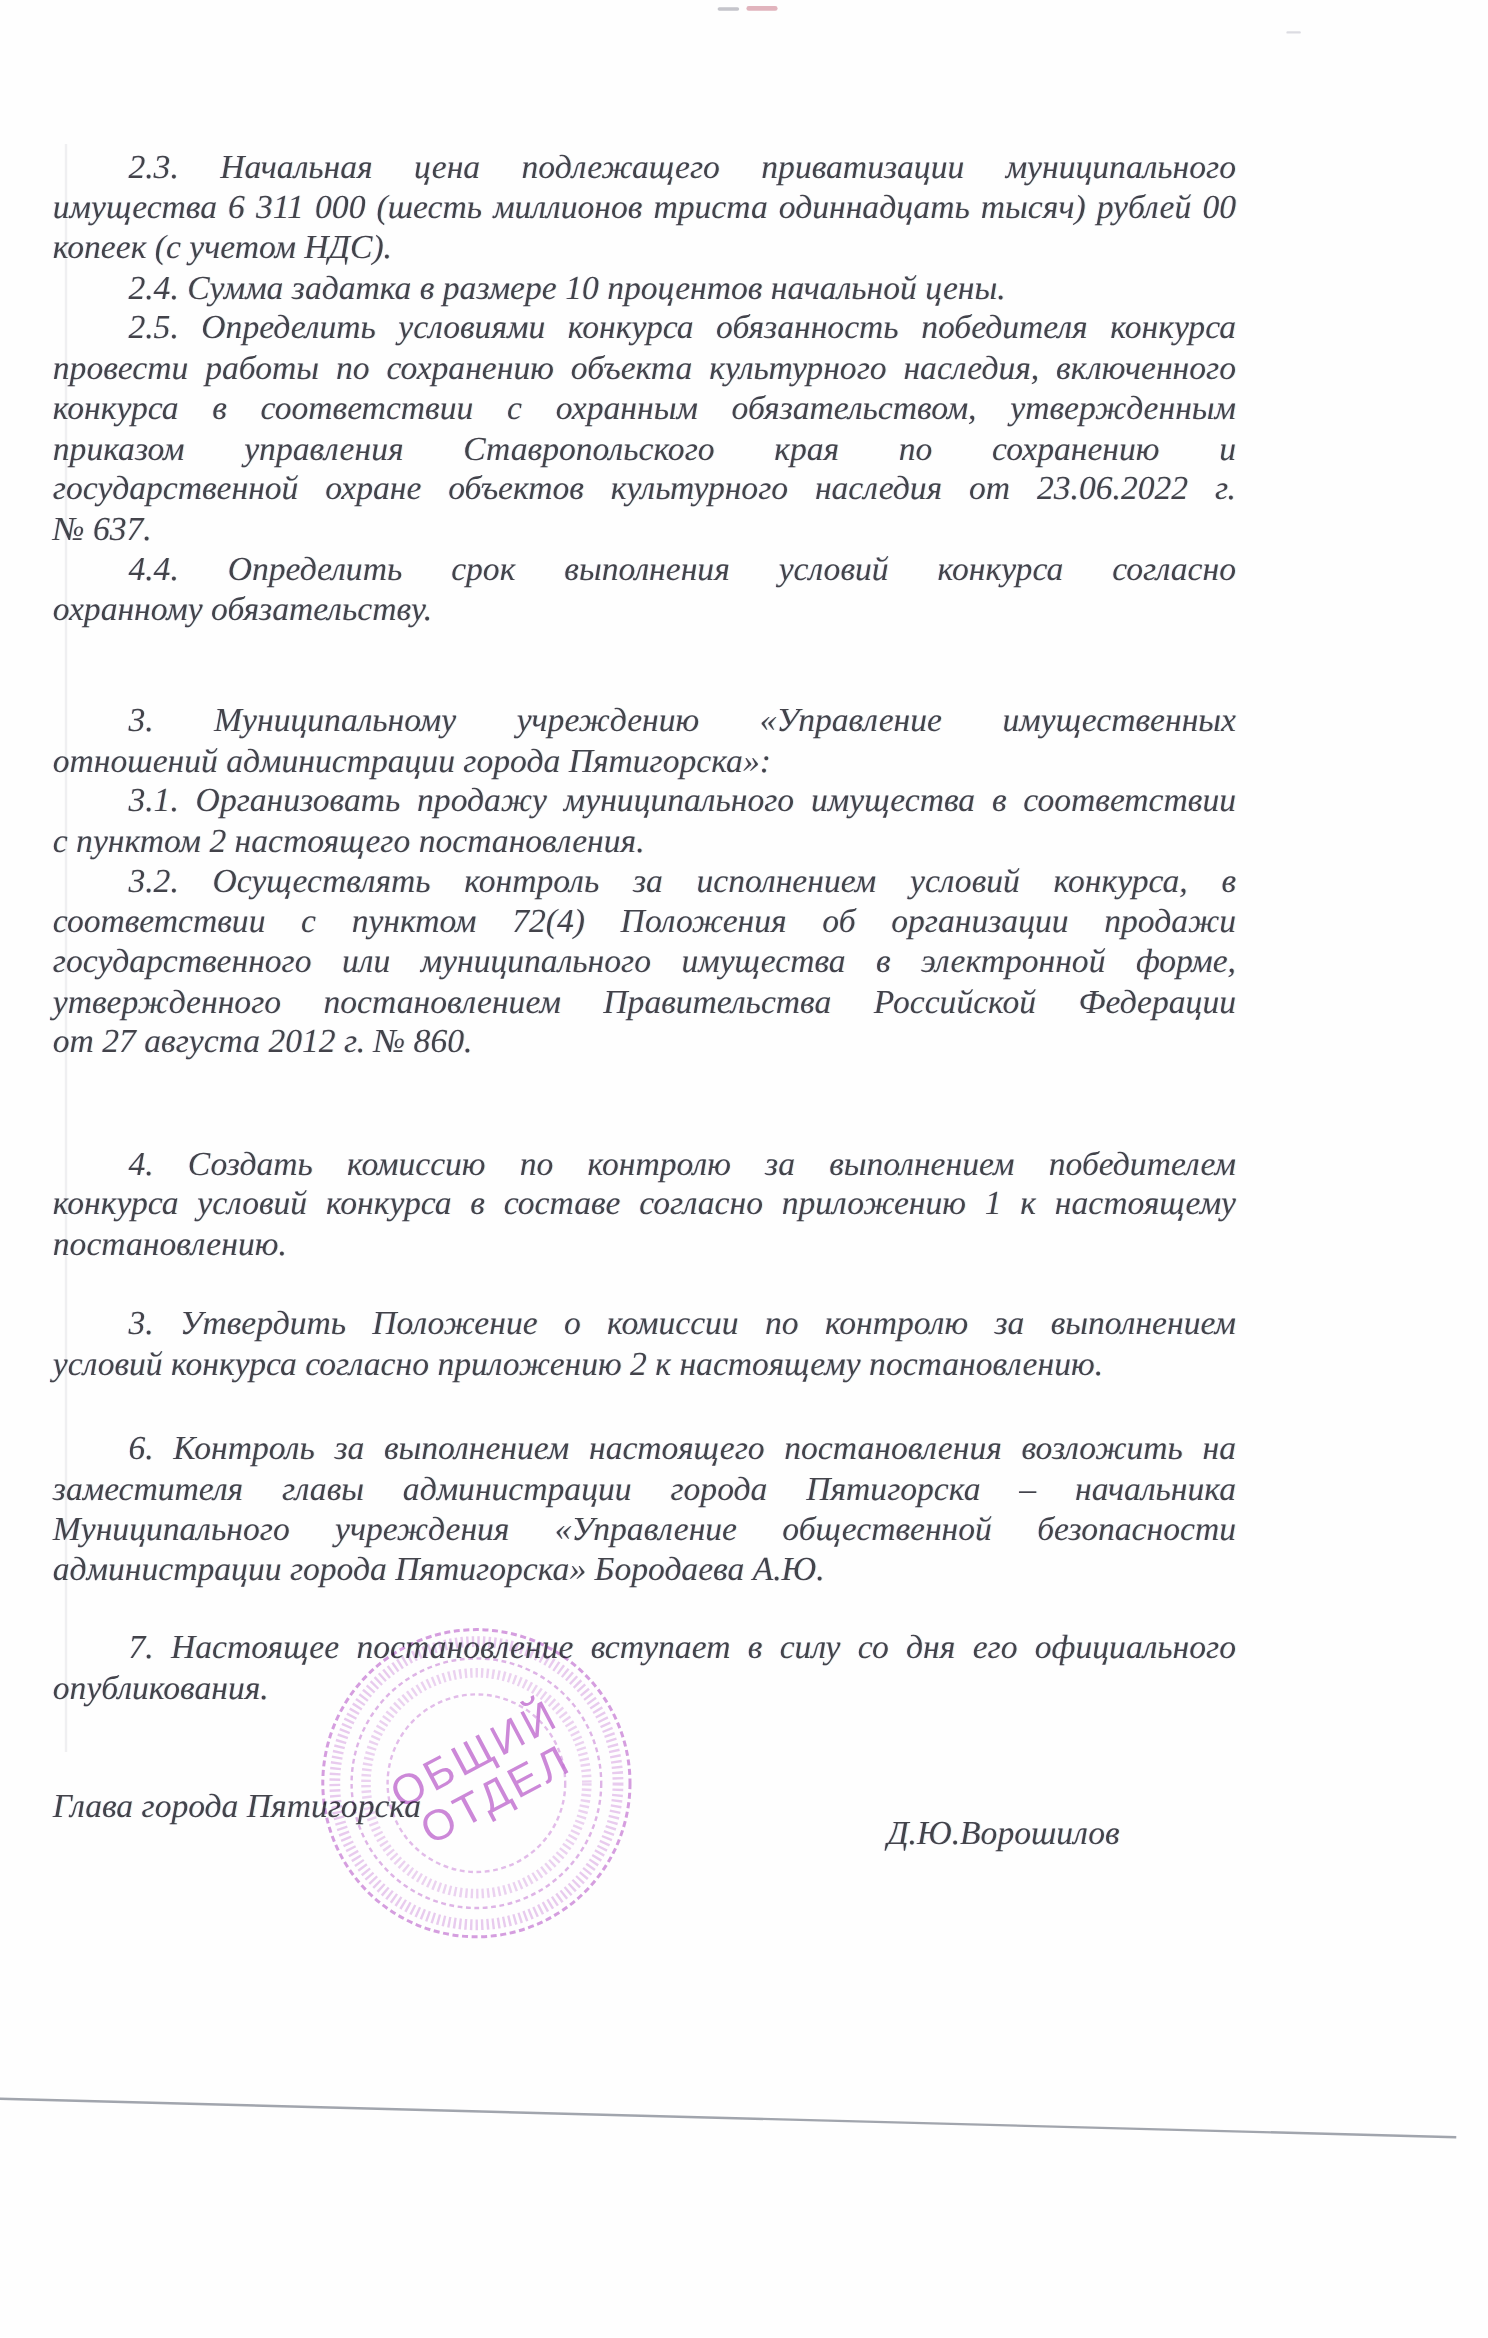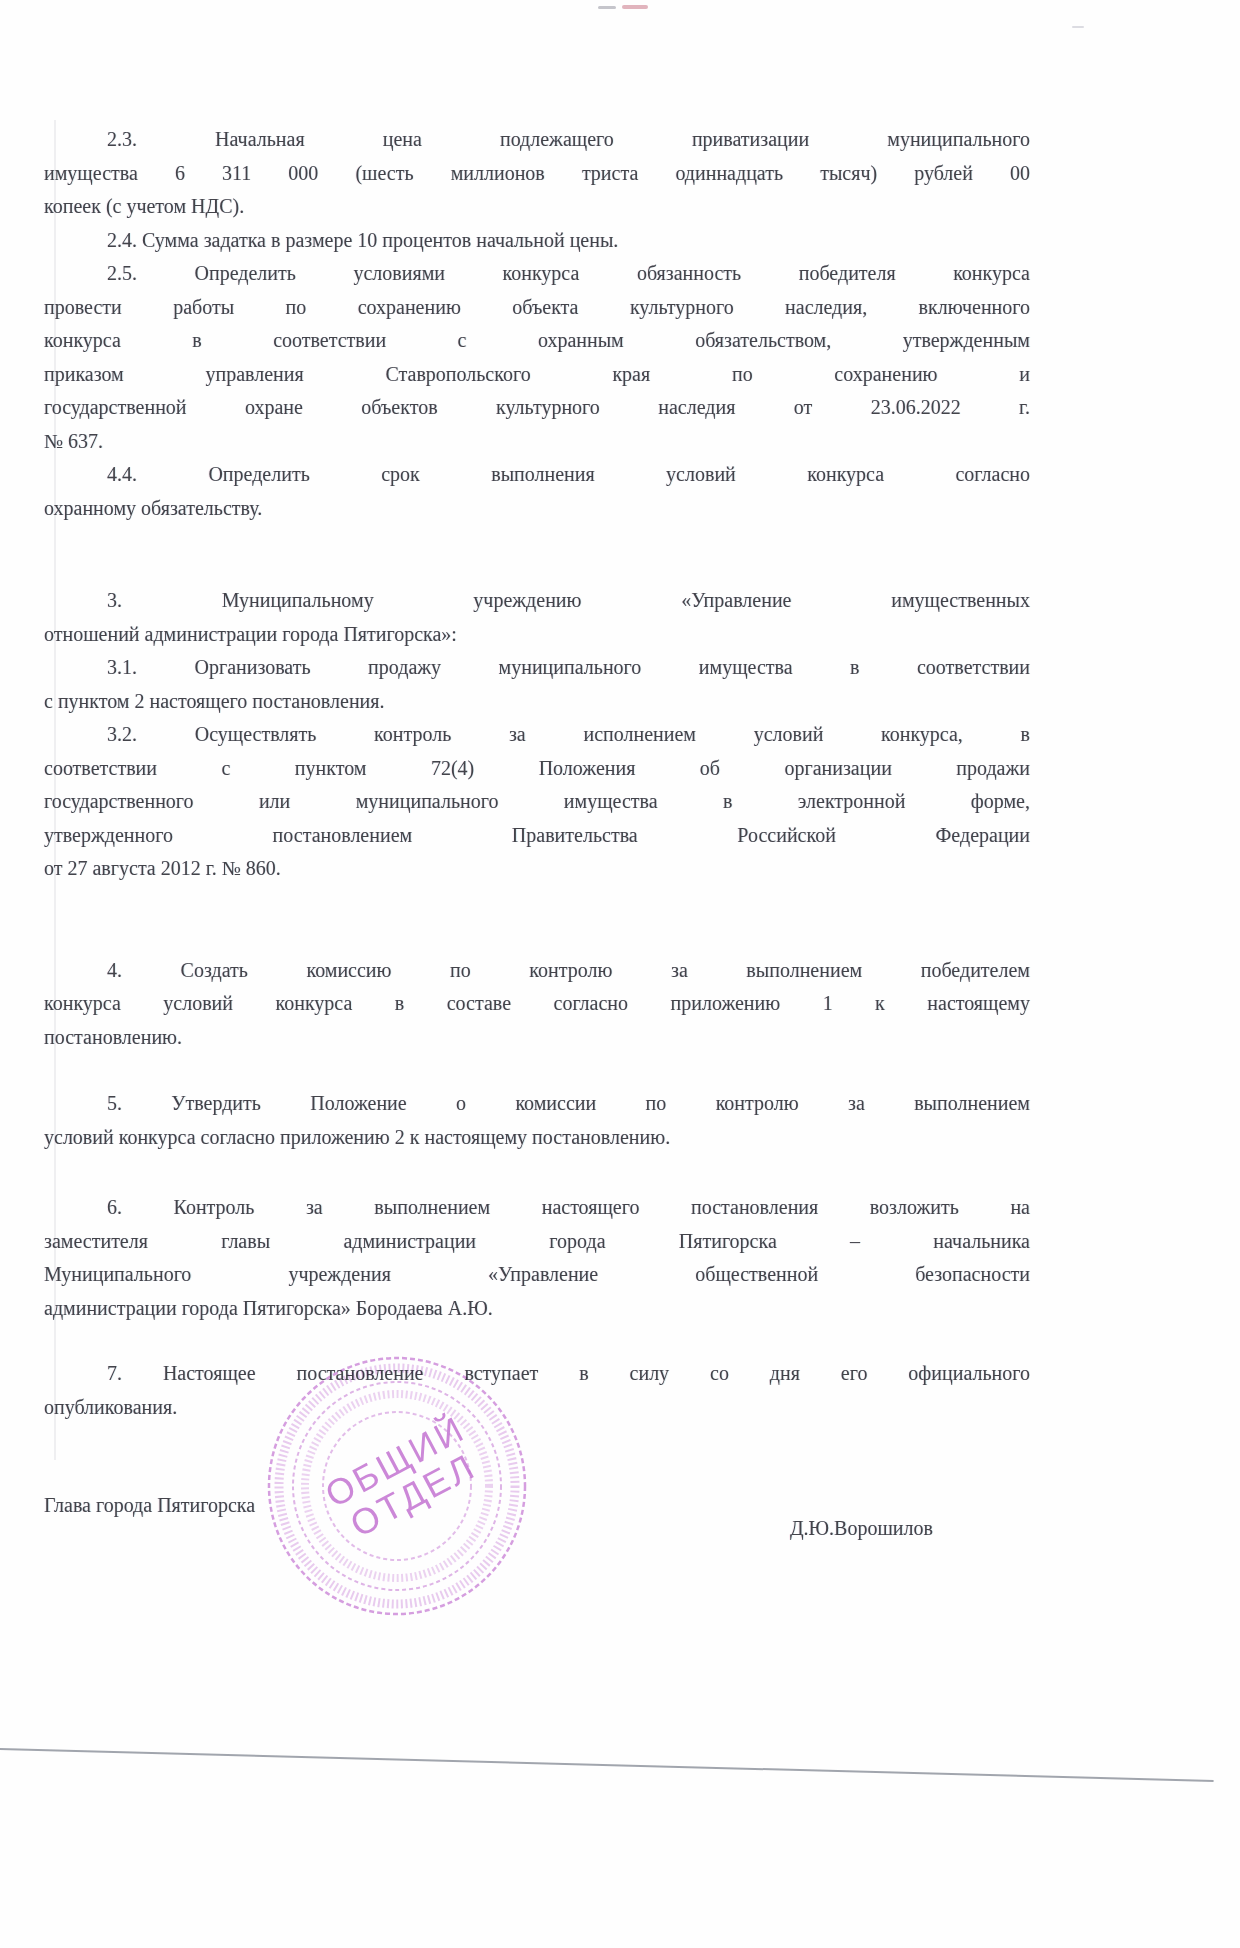--- a/index.html
+++ b/index.html
@@ -10,23 +10,24 @@
     background: #fefefe;
     overflow: hidden;
     font-family: "Liberation Serif", serif;
   }
   .content {
     position: absolute;
     left: 44px;
     top: 123px;
     width: 986px;
     color: #43434a;
-    font-size: 20px;
+    font-size: 28px;
     line-height: 33.5px;
     text-shadow: 0.8px 0 0 rgba(0,150,190,0.14), -0.8px 0 0 rgba(210,60,120,0.10);
+    font-style: italic;
   }
   .para { margin: 0; }
   .line {
     text-align: justify;
     text-align-last: justify;
     white-space: normal;
   }
   .line.first { text-indent: 63px; }
   .line.last { text-align-last: left; }
   .gap-a { margin-top: 59px; }
@@ -138,21 +139,21 @@
       <div class="line last">от 27 августа 2012 г. № 860.</div>
     </div>
 
     <div class="para gap-b">
       <div class="line first">4. Создать комиссию по контролю за выполнением победителем</div>
       <div class="line">конкурса условий конкурса в составе согласно приложению 1 к настоящему</div>
       <div class="line last">постановлению.</div>
     </div>
 
     <div class="para gap-c">
-      <div class="line first">5. Утвердить Положение о комиссии по контролю за выполнением</div>
+      <div class="line first">3. Утвердить Положение о комиссии по контролю за выполнением</div>
       <div class="line last">условий конкурса согласно приложению 2 к настоящему постановлению.</div>
     </div>
 
     <div class="para gap-d">
       <div class="line first">6. Контроль за выполнением настоящего постановления возложить на</div>
       <div class="line">заместителя главы администрации города Пятигорска – начальника</div>
       <div class="line">Муниципального учреждения «Управление общественной безопасности</div>
       <div class="line last">администрации города Пятигорска» Бородаева А.Ю.</div>
     </div>
 

